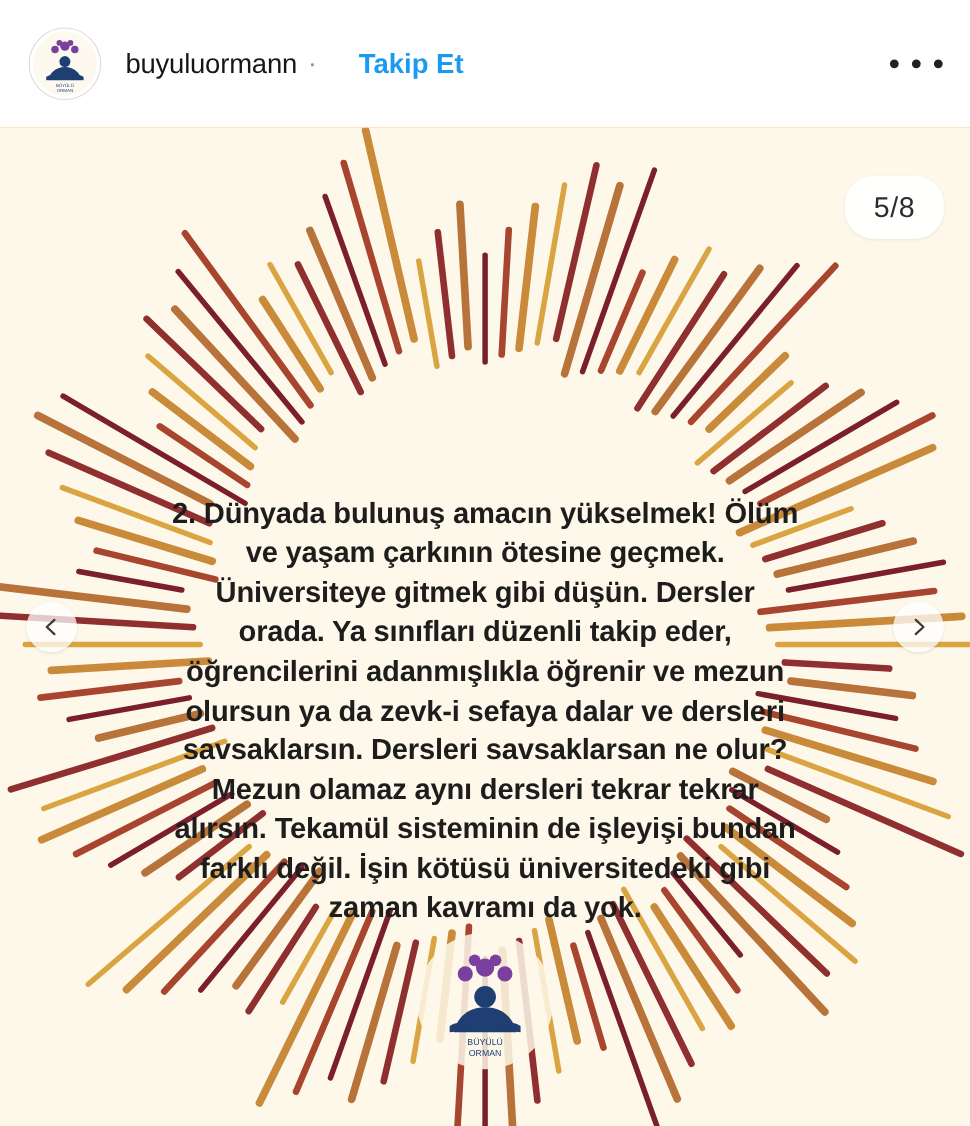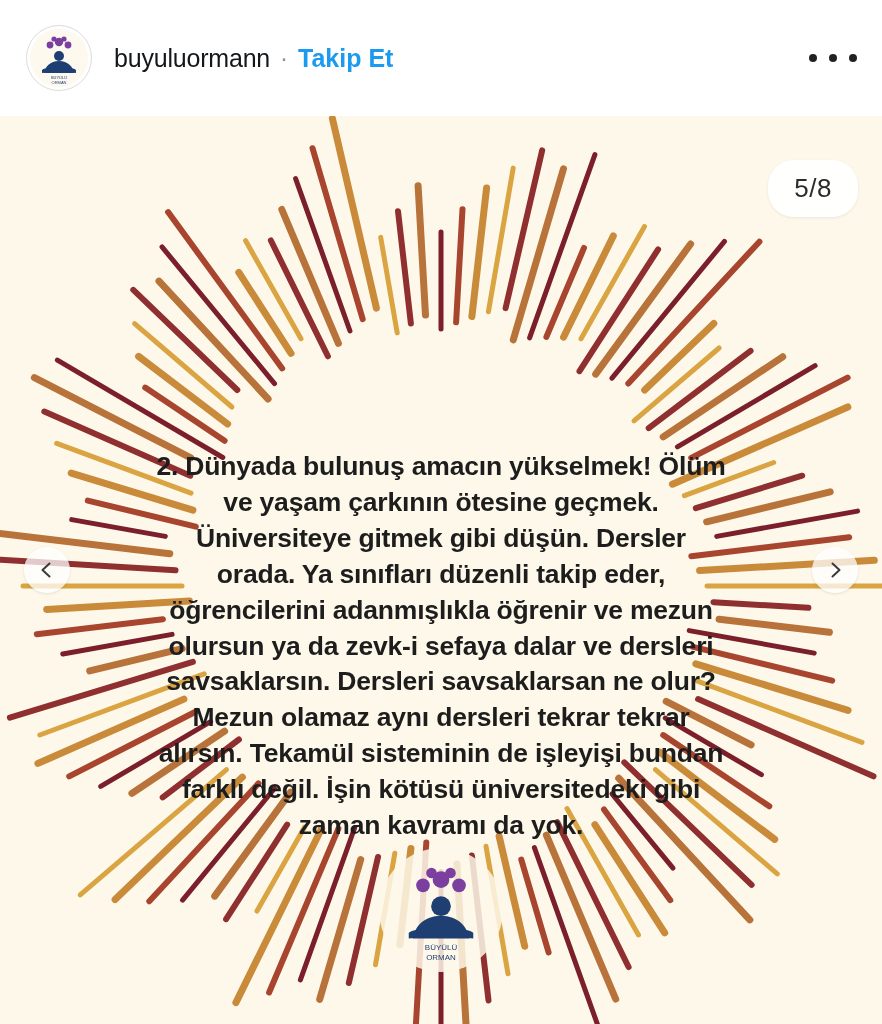--- a/index.html
+++ b/index.html
@@ -76,20 +76,21 @@
     color: #8e8e8e;
     font-size: 24px;
     margin: 0 10px;
   }
   .follow-link {
     font-size: 25px;
     color: #1a9bf0;
     font-weight: bold;
     white-space: nowrap;
     cursor: pointer;
+    margin-left: 28px;
   }
 
   .more-btn {
     width: 54px;
     height: 44px;
     display: flex;
     align-items: center;
     justify-content: space-between;
     flex: 0 0 54px;
     cursor: pointer;

